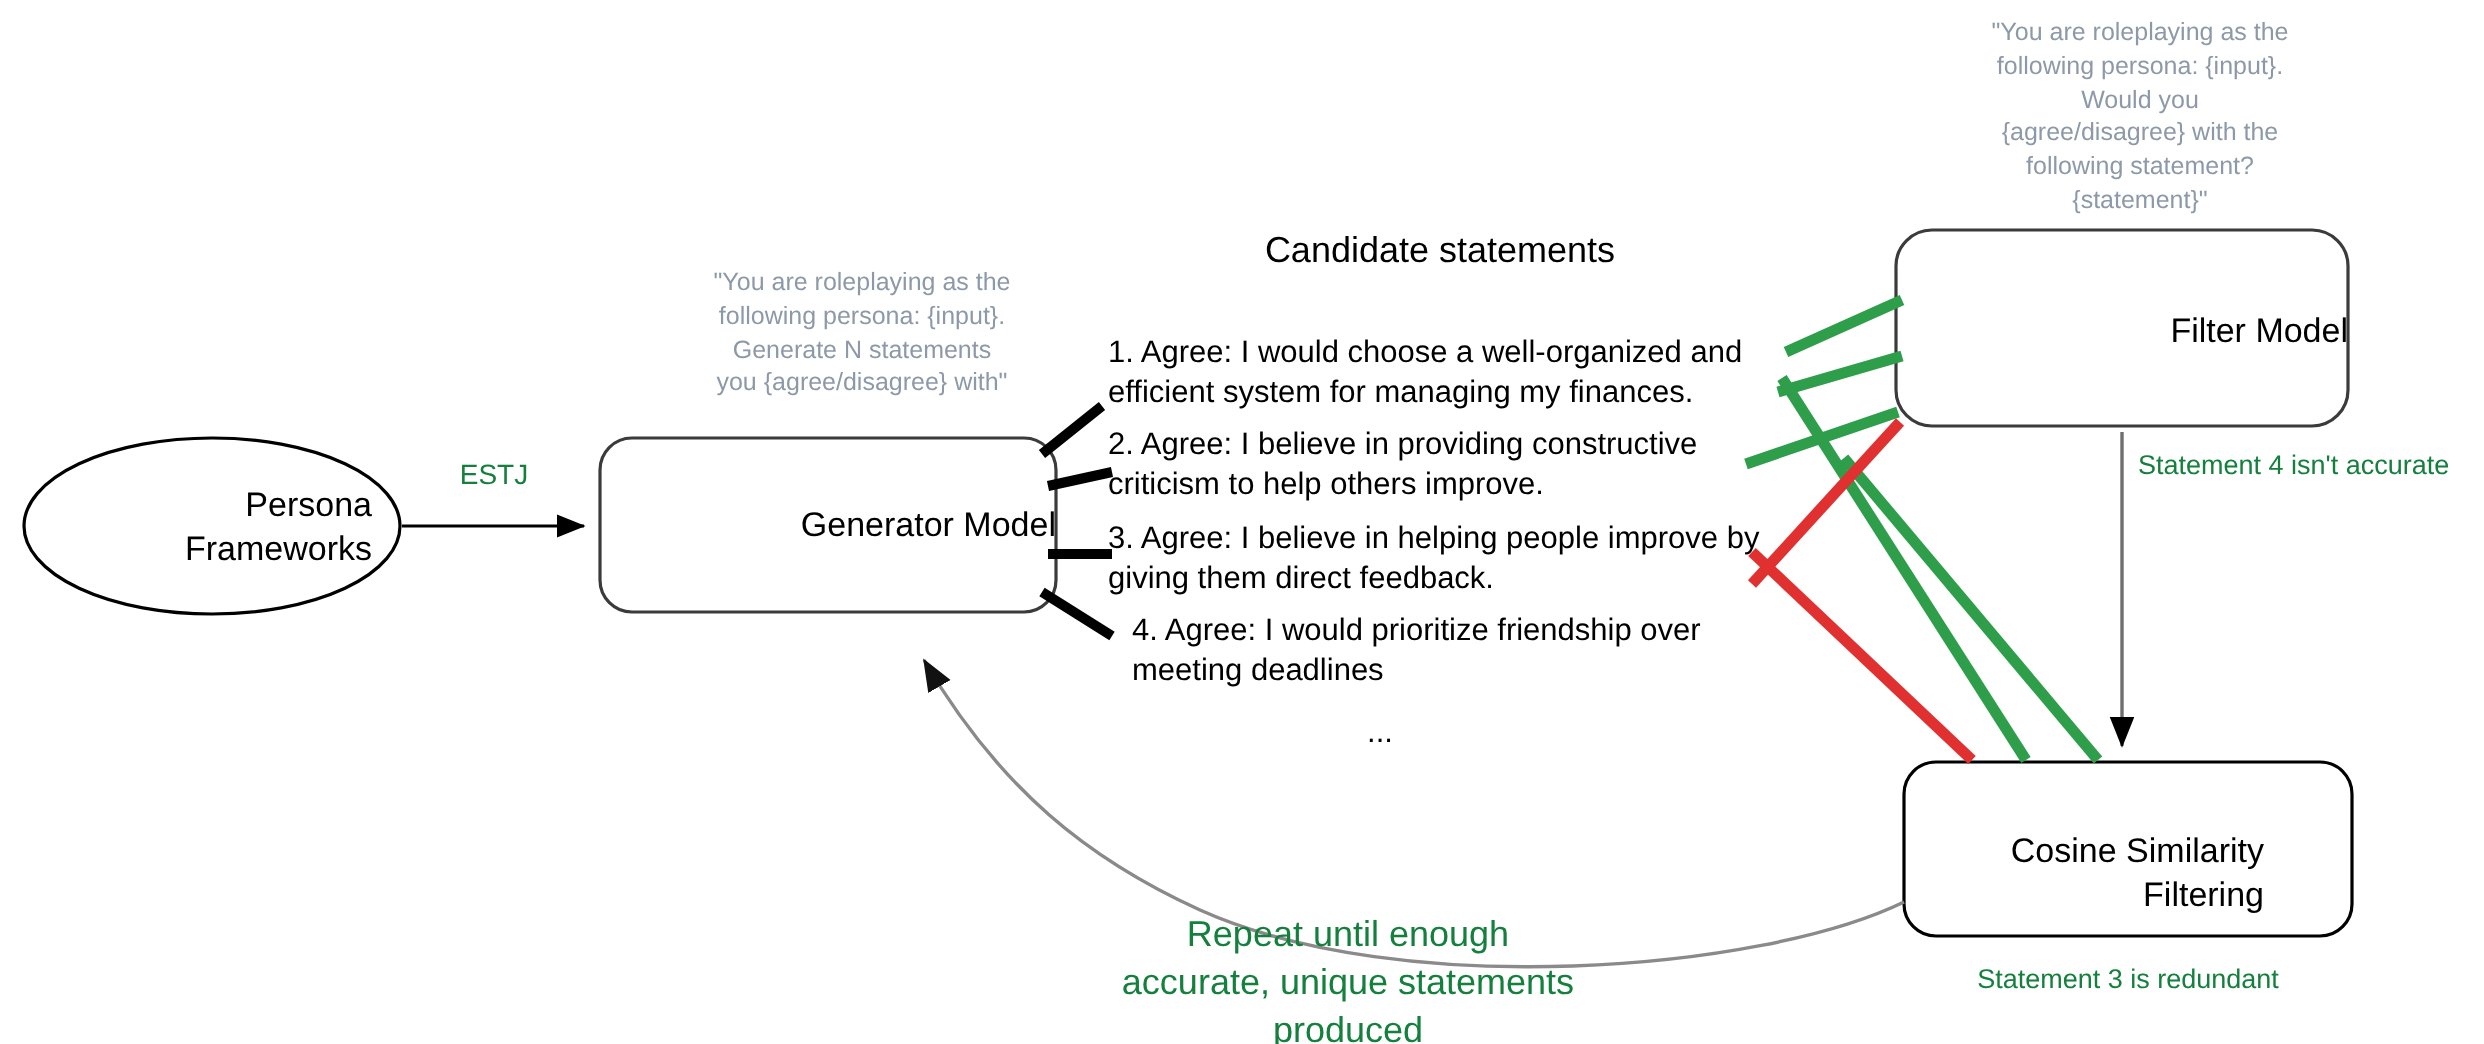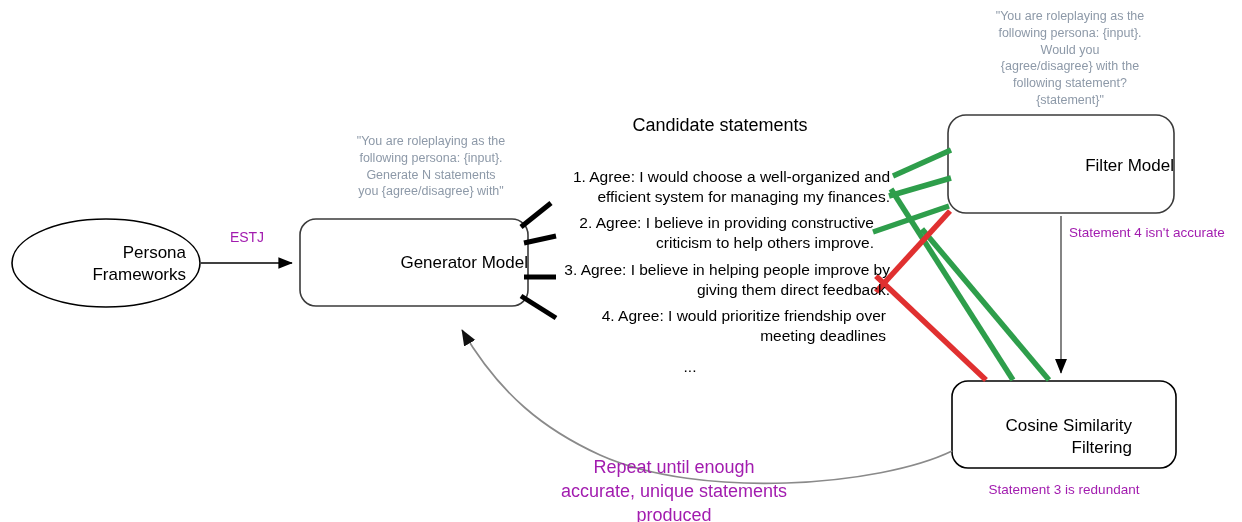--- a/index.html
+++ b/index.html
@@ -35,40 +35,40 @@
     position: absolute;
     text-align: center;
     color: #8d99a8;
     font-size: 12.5px;
     line-height: 1.34;
     white-space: pre-line;
   }
   .plain-text {
     position: absolute;
     text-align: center;
-    color: #a21caf;
+    color: #15803d;
     font-size: 13.5px;
     line-height: 1.32;
     white-space: pre-line;
   }
   #title-candidate {
     position: absolute;
     left: 560px;
     top: 115px;
     width: 320px;
     text-align: center;
     color: #000000;
     font-size: 18px;
   }
   .stmt {
     position: absolute;
     color: #000000;
     font-size: 15.5px;
     line-height: 1.30;
-    text-align: right;
+    text-align: left;
     white-space: pre-line;
   }
   #stmt-ellipsis {
     position: absolute;
     left: 600px;
     top: 358px;
     width: 180px;
     text-align: center;
     font-size: 15.5px;
     color: #000000;

